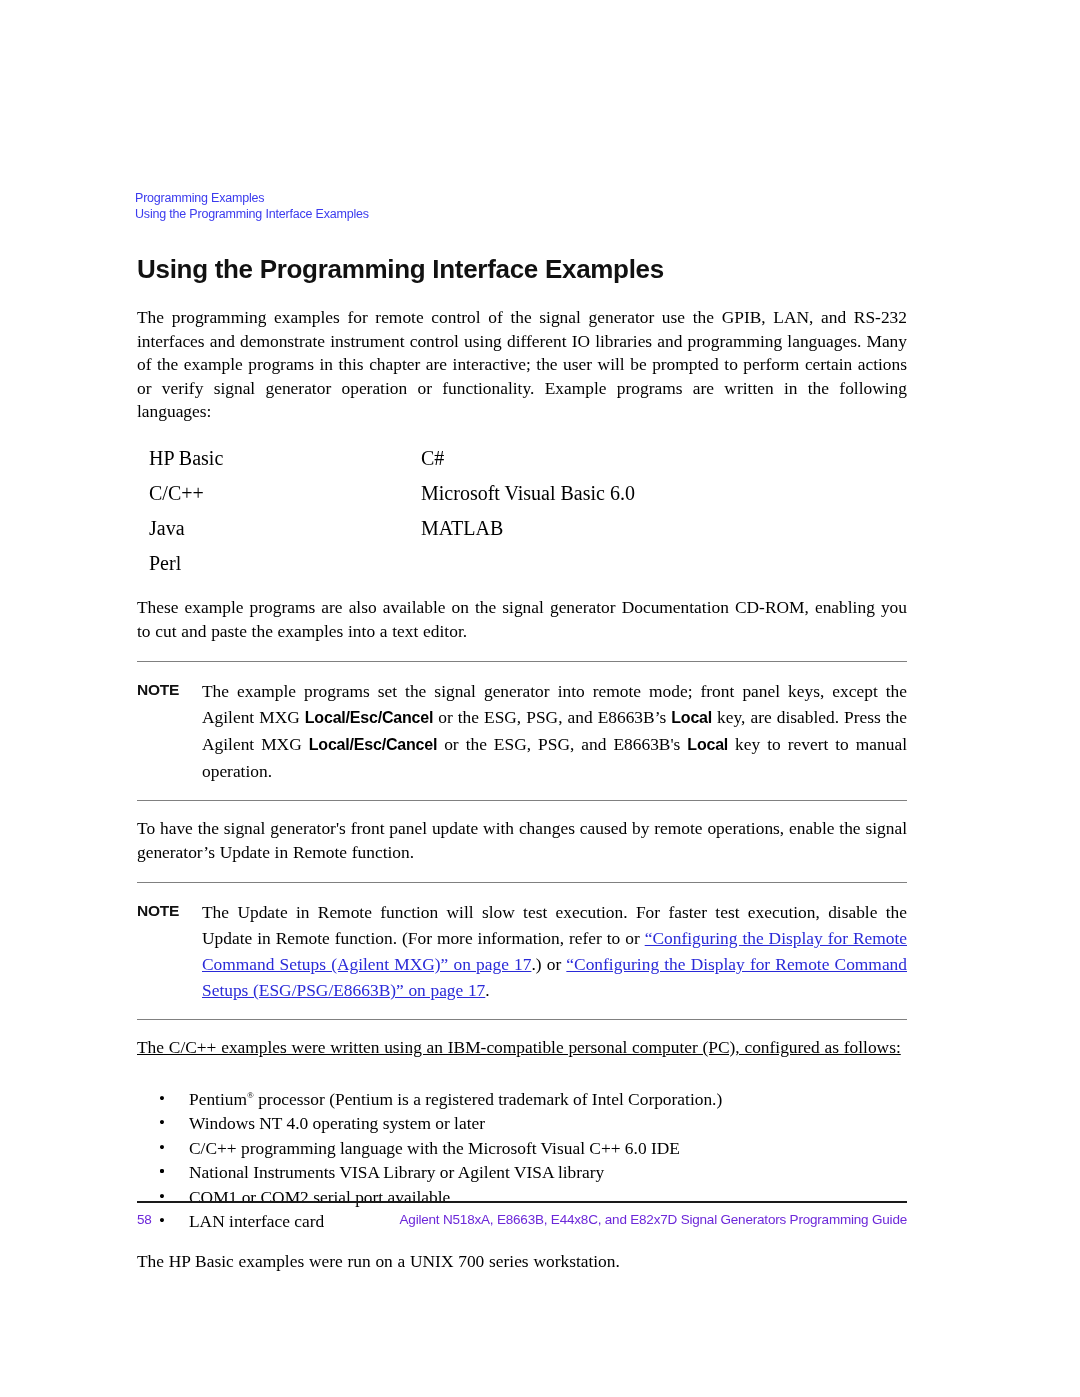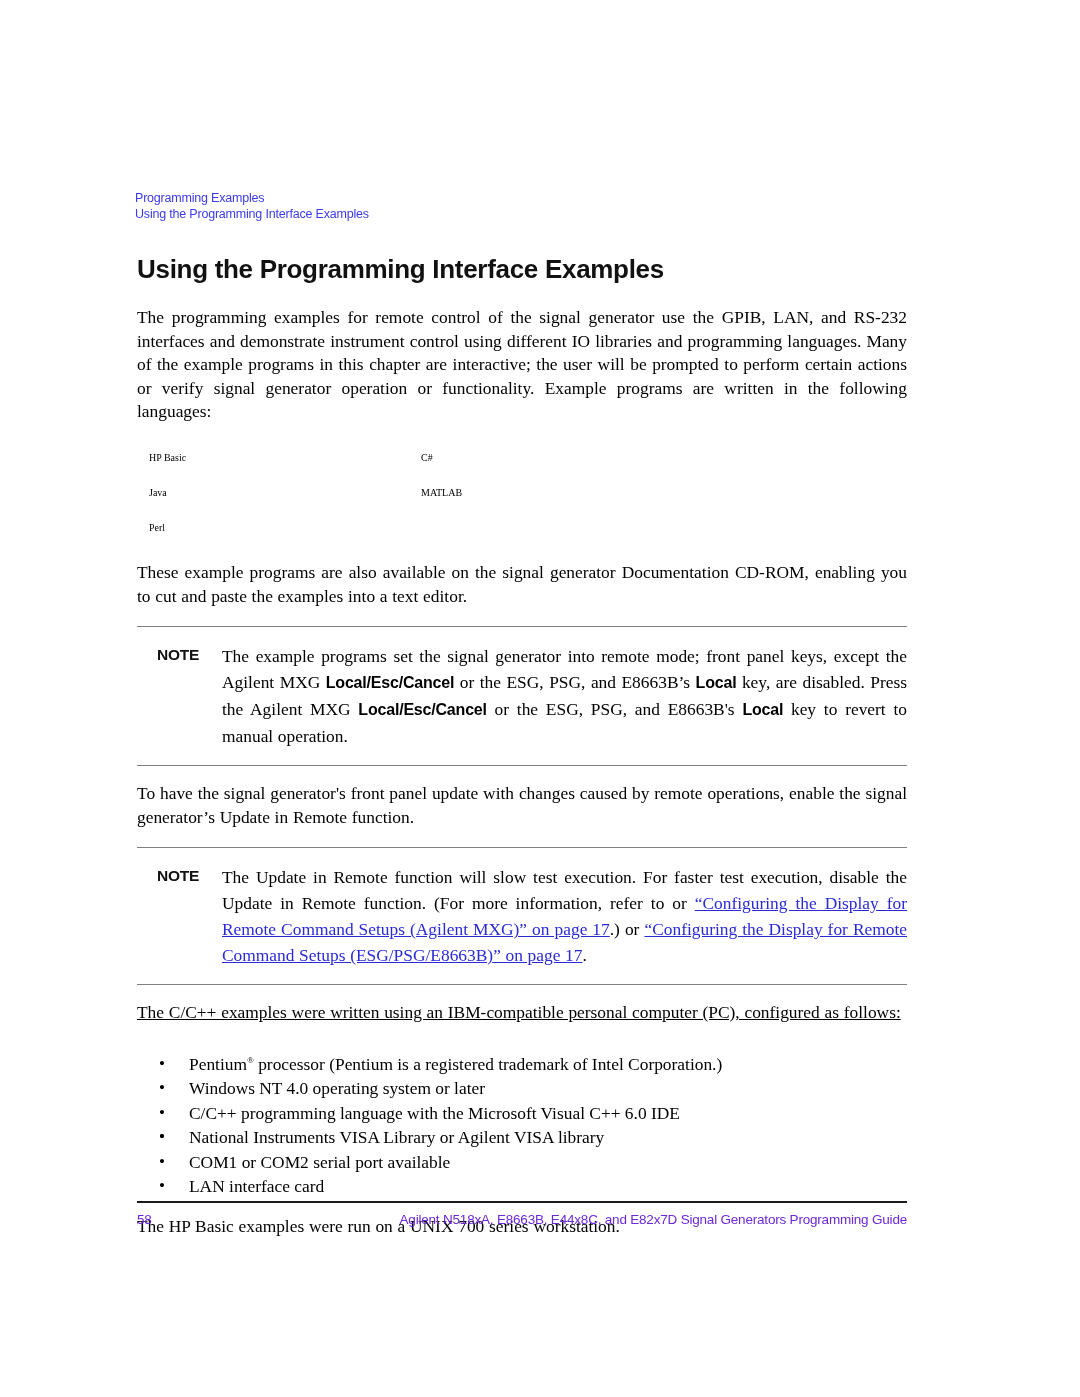--- a/index.html
+++ b/index.html
@@ -77,21 +77,21 @@
   p.body-text.tight { margin-bottom: 27px; text-decoration: underline; }
   p.last { margin-bottom: 12px; }
 
   
   table.lang-table {
     border-collapse: collapse;
     margin: 6px 0 14px 12px;
     width: 600px;
   }
   table.lang-table td {
-    font-size: 10px;
+    font-size: 20px;
     line-height: 20px;
     padding: 6px 0 9px 0;
     vertical-align: top;
     white-space: nowrap;
   }
   table.lang-table td.col-a { width: 272px; }
   table.lang-table td.col-b { width: 328px; }
 
   
   .note-block {
@@ -99,21 +99,20 @@
     position: relative;
   }
   .rule-thin {
     height: 0;
     border-top: 1.6px solid #808080;
     width: 770px;
   }
   .note-body {
     display: flex;
     padding: 16px 0 16px 0;
-    margin-left: 20px;
   }
   .note-label {
     font-family: "Liberation Sans Narrow", "Liberation Sans", sans-serif;
     font-weight: bold;
     font-size: 15.5px;
     line-height: 23.6px;
     width: 65px;
     flex: none;
     letter-spacing: -0.2px;
     color: #111;
@@ -201,20 +200,24 @@
 
     <h1 class="chapter-title">Using the Programming Interface Examples</h1>
 
     <p class="body-text">The programming examples for remote control of the signal generator use the GPIB, LAN, and RS-232 interfaces and demonstrate instrument control using different IO libraries and programming languages. Many of the example programs in this chapter are interactive; the user will be prompted to perform certain actions or verify signal generator operation or functionality. Example programs are written in the following languages:</p>
 
     <table class="lang-table">
       <tbody>
         <tr>
           <td class="col-a">HP Basic</td>
           <td class="col-b">C#</td>
+        </tr>
+        <tr>
+          <td class="col-a">C/C++</td>
+          <td class="col-b">Microsoft Visual Basic 6.0</td>
         </tr>
         <tr>
           <td class="col-a">Java</td>
           <td class="col-b">MATLAB</td>
         </tr>
         <tr>
           <td class="col-a">Perl</td>
           <td class="col-b"></td>
         </tr>
       </tbody>

